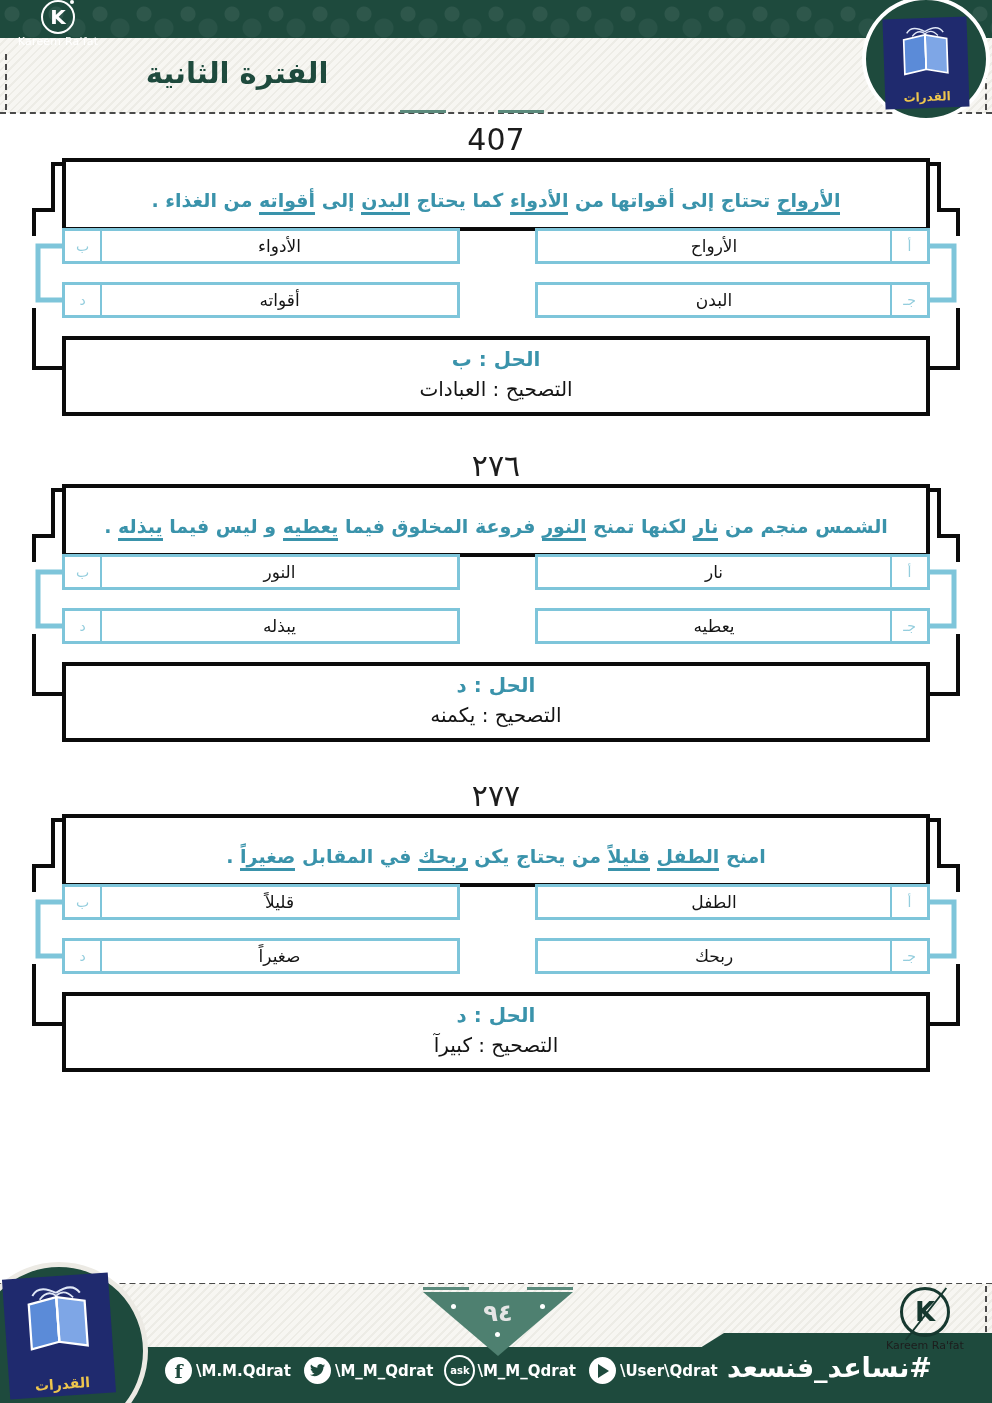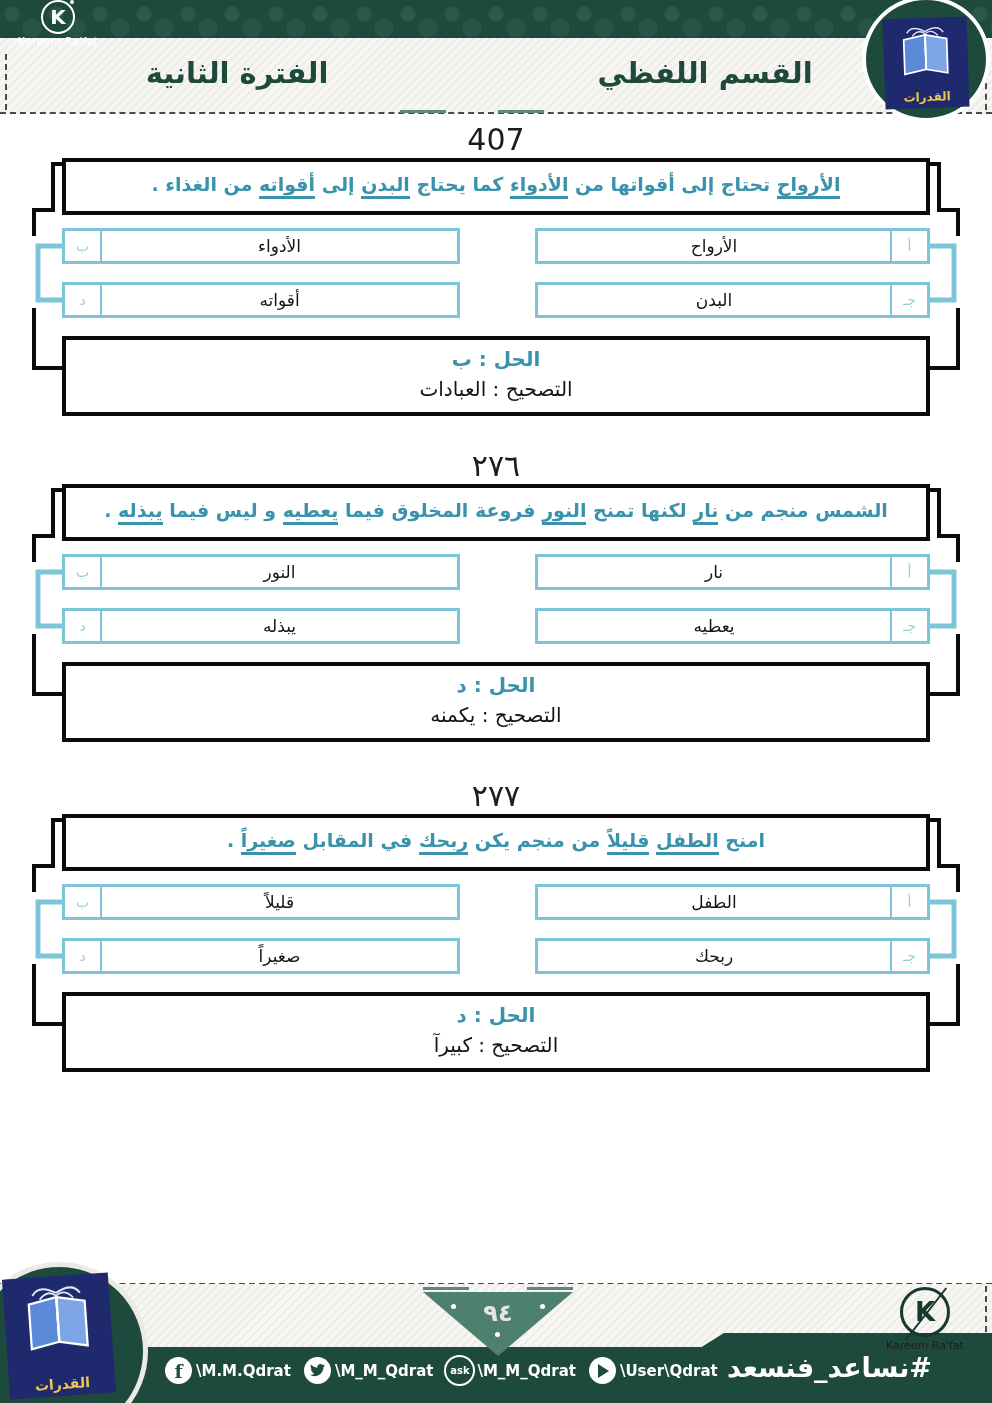--- a/index.html
+++ b/index.html
@@ -53,21 +53,21 @@
   .navy-top{left:884px;top:18px;width:84px;height:90px;transform:rotate(-2deg);}
   .navy .qud{color:#eec64d;font-weight:bold;padding-bottom:4px;}
   .navy-top .qud{font-size:12px;}
   .booksvg{position:absolute;top:4px;left:50%;transform:translateX(-50%);}
 
   
   .qb{position:absolute;left:0;width:992px;height:290px;}
   .qb1{top:122px;}.qb2{top:448px;}.qb3{top:778px;}
   .qnum{position:absolute;top:0;width:100%;text-align:center;font-size:30px;color:#1c1c1c;}
   .qbox{position:absolute;left:62px;right:62px;top:36px;min-height:52px;border:4px solid var(--ink);
-    background:#fff;display:flex;align-items:center;justify-content:center;padding:6px 18px 10px;z-index:1;}
+    background:#fff;display:flex;align-items:center;justify-content:center;padding:22px 18px 10px;z-index:1;}
   .qsent{font-weight:bold;font-size:19px;color:var(--teal);text-align:center;line-height:1.75;}
   .qsent .u{border-bottom:3px solid currentColor;padding-bottom:1px;}
   .opt{position:absolute;height:36px;border:3px solid var(--blue);background:#fff;display:flex;z-index:1;}
   .rcol{left:535px;width:395px;}
   .lcol{left:62px;width:398px;}
   .r1{top:106px;}.r2{top:160px;}
   .opt .otext{flex:1;display:flex;align-items:center;justify-content:center;font-size:17px;color:#151515;}
   .opt .cell{width:37px;display:flex;align-items:center;justify-content:center;color:var(--blue-lt);font-size:14px;}
   .rcol .cell{border-left:2px solid var(--blue);}
   .lcol .cell{border-right:2px solid var(--blue);}
@@ -118,21 +118,20 @@
 
   <div class="band"></div>
   <div class="band-tab"></div>
   <div class="strip"></div>
 
   <div class="klogo-top">
     <div class="kcircle">K<i></i></div>
     <div class="kname">Kareem Ra'fat</div>
   </div>
 
-  <div class="htitle sec">القسم اللفظي</div>
   <div class="htitle per">الفترة الثانية</div>
 
   <i class="tridash td1"></i>
   <i class="tridash td2"></i>
 
   <div class="dashline dl-top"></div>
   <i class="vdash vd1"></i>
   <i class="vdash vd2"></i>
 
   <div class="qcircle-top"></div>
@@ -223,21 +222,21 @@
     <svg class="brackets" viewBox="0 0 992 290">
       <path class="bk" d="M62 42 H53 V88 H34 V114"></path>
       <path class="bk" d="M34 186 V246 H62"></path>
       <path class="bb" d="M62 124 H38 V178 H62"></path>
       <path class="bk" d="M930 42 H939 V88 H958 V114"></path>
       <path class="bk" d="M958 186 V246 H930"></path>
       <path class="bb" d="M930 124 H954 V178 H930"></path>
     </svg>
     <div class="qnum">٢٧٧</div>
     <div class="qbox">
-      <p class="qsent"><span>امنح </span><span class="u">الطفل</span><span> </span><span class="u">قليلاً</span><span> من منجم يكن </span><span class="u">ربحك</span><span> في المقابل </span><span class="u">صغيراً</span><span> .</span></p>
+      <p class="qsent"><span>امنح </span><span class="u">الطفل</span><span> </span><span class="u">قليلاً</span><span> من يحتاج يكن </span><span class="u">ربحك</span><span> في المقابل </span><span class="u">صغيراً</span><span> .</span></p>
     </div>
     <div class="opt rcol r1">
       <span class="cell">أ</span>
       <span class="otext">الطفل</span>
     </div>
     <div class="opt lcol r1">
       <span class="otext">قليلاً</span>
       <span class="cell">ب</span>
     </div>
     <div class="opt rcol r2">

